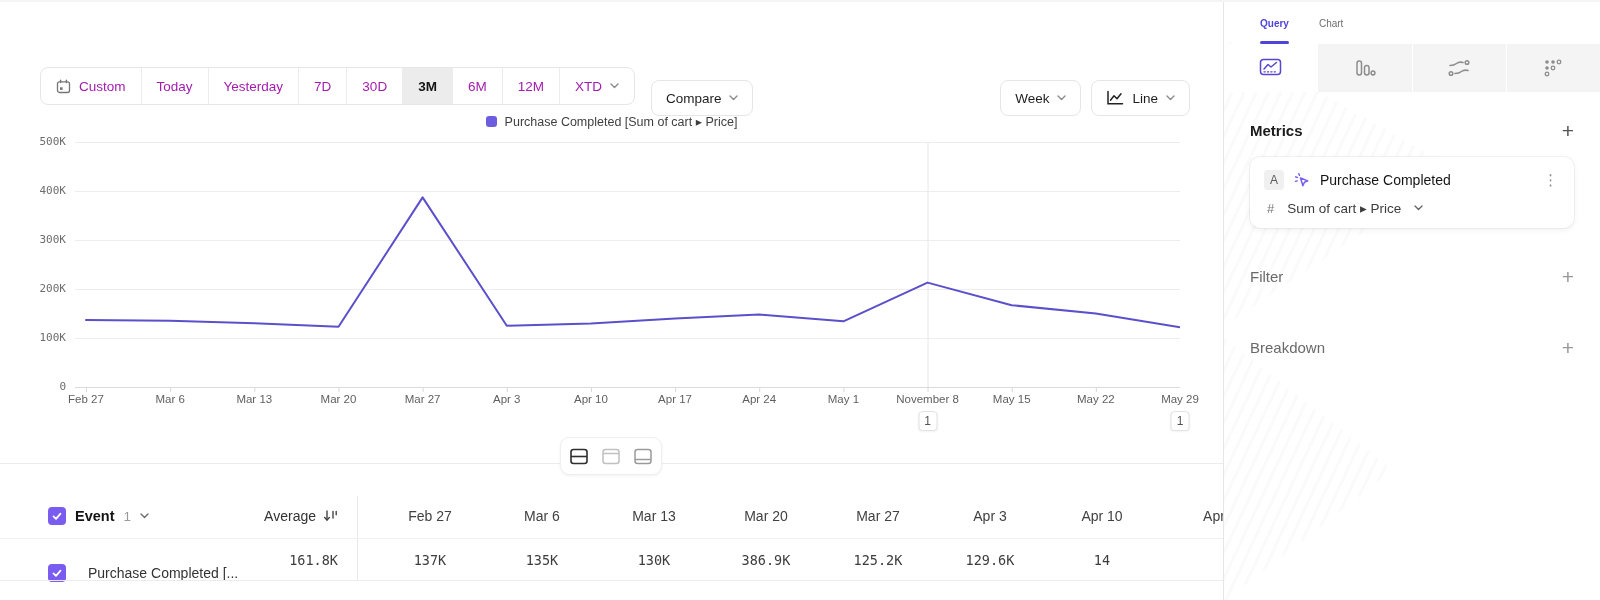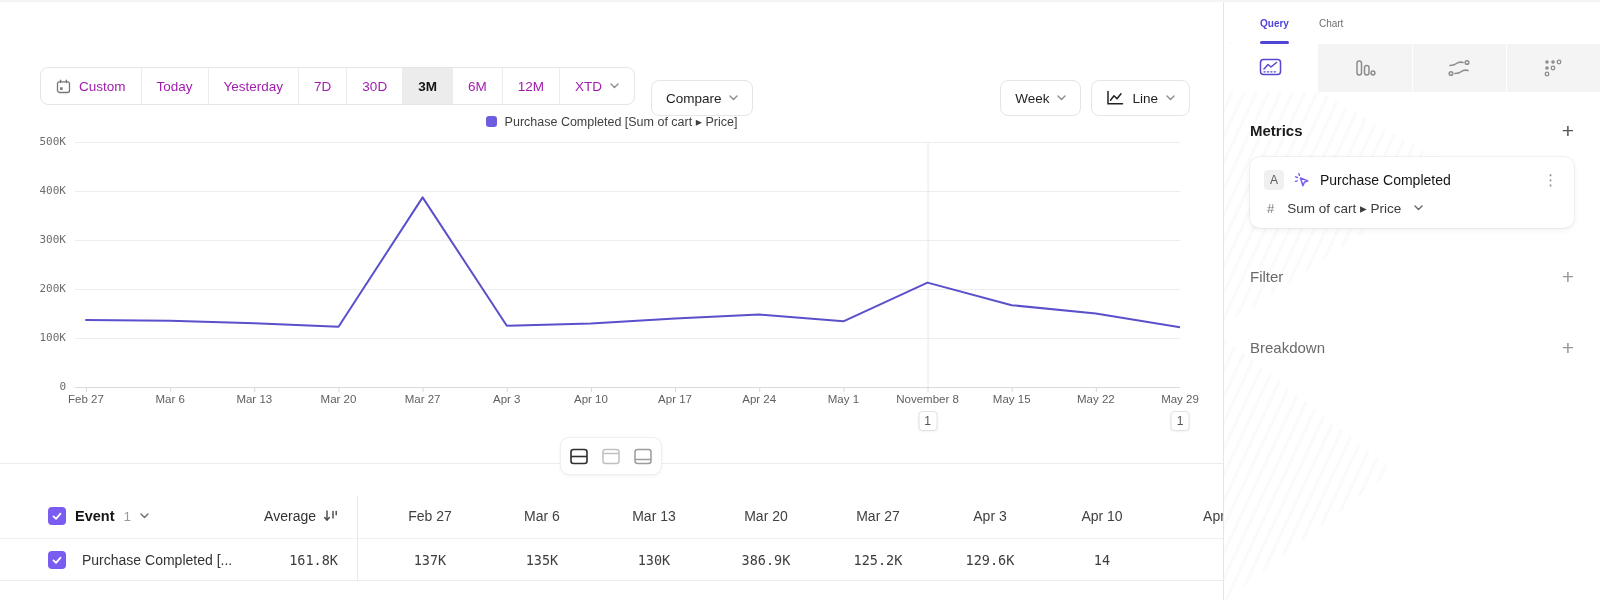--- a/index.html
+++ b/index.html
@@ -39,21 +39,21 @@
   
   .evt-header { position:absolute; left:48px; top:492px; height:44px; display:flex; align-items:center; gap:9px; }
   .evt-label { font-size:14.5px; font-weight:700; color:#141414; }
   .evt-count { font-size:13.5px; color:#9a9a9a; }
   .avg-header { position:absolute; left:210px; top:492px; width:128px; height:44px; display:flex; align-items:center; justify-content:flex-end; gap:7px; font-size:14px; font-weight:500; color:#333; cursor:pointer; }
   .date-headers { position:absolute; left:374px; top:492px; height:44px; display:flex; }
   .th-col { width:112px; display:flex; align-items:center; justify-content:center; font-size:14px; font-weight:500; color:#414141; cursor:pointer; white-space:nowrap; }
   .vsep { position:absolute; left:357px; top:494px; width:1px; height:84px; background:#e8e8e8; }
   .row-sep { position:absolute; left:0; top:536px; width:1223px; height:1px; background:#f0f0f0; }
   .row-bottom { position:absolute; left:0; top:578px; width:1223px; height:1px; background:#ececec; }
-  .data-row-left { position:absolute; left:48px; top:537px; height:41px; display:flex; align-items:center; gap:16px;text-align:right; }
+  .data-row-left { position:absolute; left:48px; top:550px; height:41px; display:flex; align-items:center; gap:22px;text-align:right; }
   .row-name { font-size:14px; color:#333; white-space:nowrap; }
   .avg-value { position:absolute; left:210px; top:537px; width:128px; height:41px; display:flex; align-items:center; justify-content:flex-end; font-family:"DejaVu Sans Mono", monospace; font-size:13.5px; color:#3d3d3d; }
   .value-cols { position:absolute; left:374px; top:537px; height:41px; display:flex; }
   .td-col { width:112px; display:flex; align-items:center; justify-content:center; font-family:"DejaVu Sans Mono", monospace; font-size:13.5px; color:#3d3d3d; white-space:nowrap; }
   .checkbox { width:18px; height:18px; border-radius:4px; display:flex; align-items:center; justify-content:center; cursor:pointer; flex:none; }
 
   
   #sidebar { position:absolute; left:1223px; top:0; width:377px; height:600px; background:#fff; border-left:1px solid #e6e6e6; overflow:hidden; }
   #sidebar::before { content:""; position:absolute; inset:0; background:repeating-linear-gradient(115deg, rgba(110,105,90,.03) 0 3px, transparent 3px 11px); clip-path:polygon(0 6%, 62% 28%, 0 54%, 0 100%, 45% 78%, 0 56%); pointer-events:none; }
   .side-tabs { position:relative; display:flex; gap:30px; padding-left:36px; height:42px; align-items:center; }

